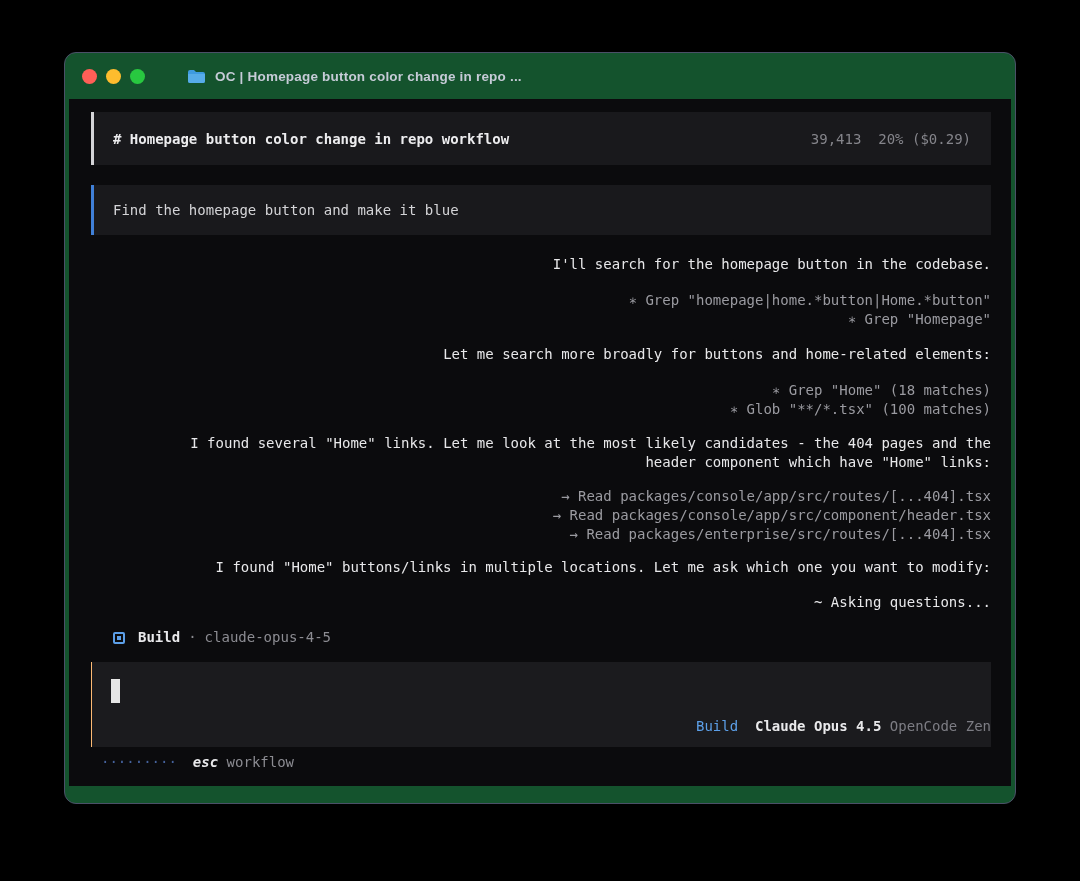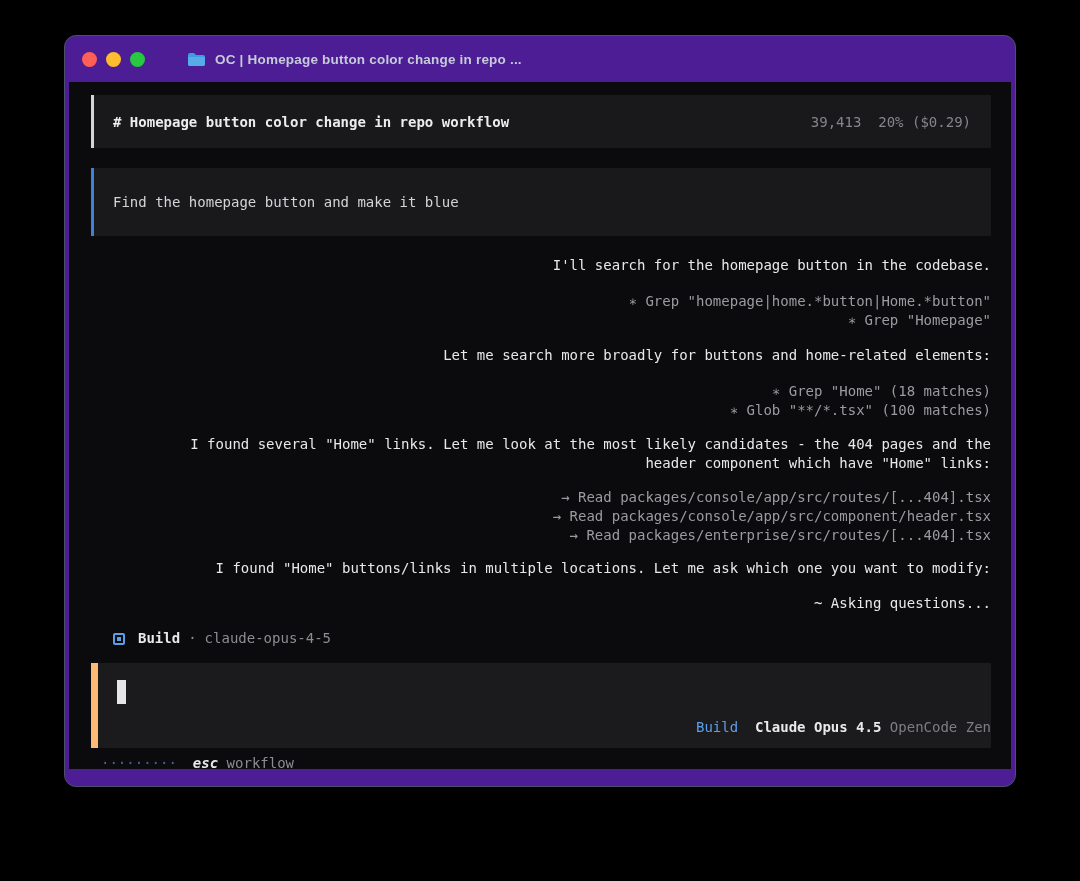--- a/index.html
+++ b/index.html
@@ -1,21 +1,21 @@
 <!DOCTYPE html>
 <html><head>
 <meta charset="utf-8">
 <style>
   * { margin:0; padding:0; box-sizing:border-box; }
   html,body { width:1080px; height:881px; background:#000; overflow:hidden; }
   body { font-family:"DejaVu Sans Mono", monospace; }
 
   .window {
-    position:absolute; left:64px; top:35px; width:952px; height:752px;
-    background:#4c1d95; border:1px solid #4b5068; border-radius:12px;
+    position:absolute; left:64px; top:52px; width:952px; height:752px;
+    background:#14532d; border:1px solid #4b5068; border-radius:12px;
     box-shadow:0 18px 50px rgba(0,0,0,0.7);
   }
   .titlebar {
     position:absolute; left:0; top:0; right:0; height:46px;
     display:flex; align-items:center; padding-left:17px;
   }
   .lights { display:flex; gap:9px; }
   .light { width:15px; height:15px; border-radius:50%; border:none; padding:0; cursor:default; }
   .light.red { background:#ff5f57; }
   .light.yellow { background:#febc2e; }
@@ -35,21 +35,21 @@
   .block { margin-left:22px; margin-right:20px; background:#19191c; }
   .session-header {
     height:53px; border-left:3px solid #d5d5d8;
     display:flex; align-items:center; padding:0 20px 0 19px;
   }
   .session-header .h-title { font-weight:700; color:#ececee; }
   .session-header .h-right { margin-left:auto; color:#85858b; white-space:pre; }
   .h-right span { }
 
   .user-msg {
-    margin-top:20px; height:68px; border-left:3px solid #4080d8;
+    margin-top:20px; height:50px; border-left:3px solid #4080d8;
     display:flex; align-items:center; padding-left:19px; color:#d4d4d7;
   }
 
   .convo { margin-left:44px; margin-right:20px; line-height:19px; }
   .convo .line { white-space:pre; }
   .bright { color:#e8e8ea; }
   .dim { color:#9b9ba1; }
 
   .mt20 { margin-top:20px; } .mt17 { margin-top:17px; } .mt16 { margin-top:16px; }
   .mt15 { margin-top:15px; } .mt14 { margin-top:14px; }
@@ -58,21 +58,21 @@
   .agent-icon {
     width:12px; height:12px; border:2px solid #5c9fe8; border-radius:2px;
     display:flex; align-items:center; justify-content:center; margin-right:13px;
   }
   .agent-icon .dot { width:4px; height:4px; background:#5c9fe8; }
   .agent-name { font-weight:700; color:#e9e9eb; }
   .agent-sep { color:#8c8c92; margin:0 8px; }
   .agent-model { color:#8c8c92; }
 
   .prompt-box {
-    margin-top:15px; height:85px; border-left:7px solid #fdba74;
+    margin-top:15px; height:85px; border-left:1px solid #fdba74;
     background:#1b1b1e; padding:17px 0 0 19px;
   }
   .cursor { width:9px; height:24px; background:#e6e6e6; }
   .prompt-meta { margin-top:15px; white-space:pre; }
   .prompt-mode { color:#5c9fe8; }
   .prompt-model { font-weight:700; color:#e9e9eb; }
   .prompt-provider { color:#7d7d84; }
 
   .status-bar {
     display:flex; align-items:center; margin:7px 20px 0 32px;

